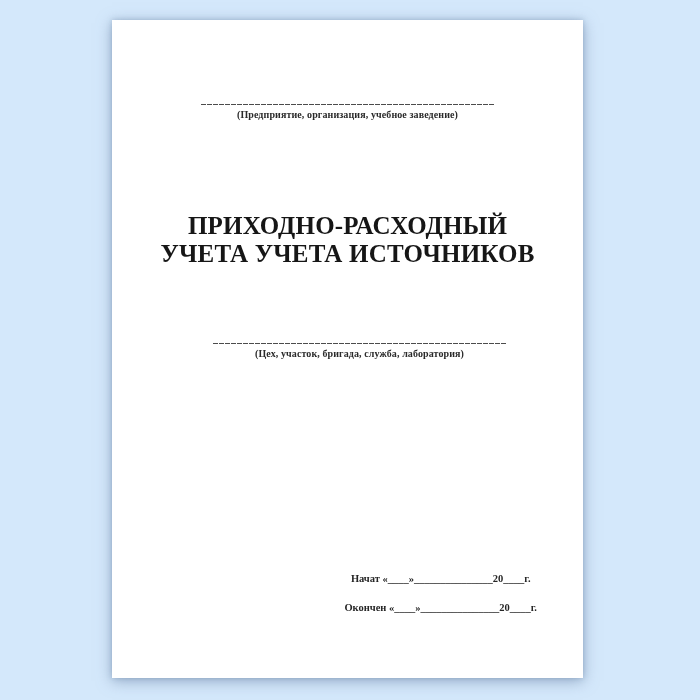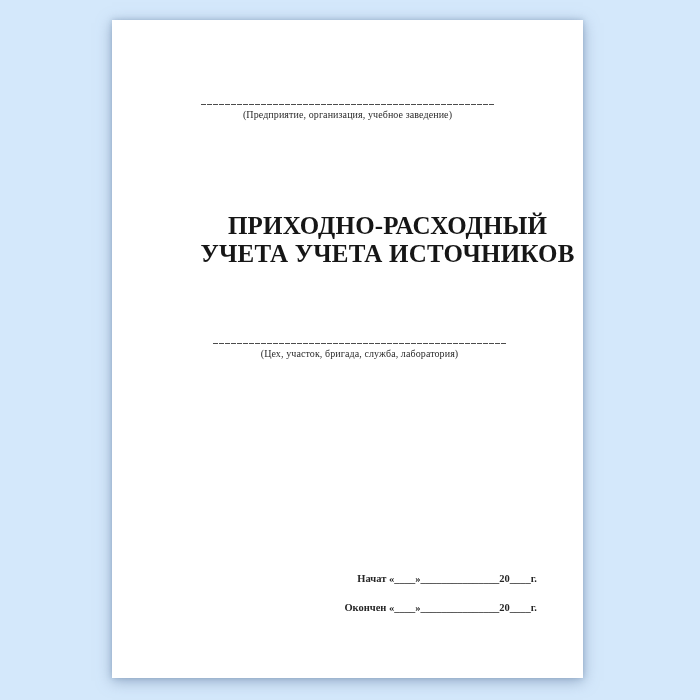--- a/index.html
+++ b/index.html
@@ -27,21 +27,21 @@
     margin: 0 auto;
     width: 294px;
     height: 1px;
     background-image: repeating-linear-gradient(90deg,
       #4c4c4c 0, #4c4c4c 5px,
       rgba(0,0,0,0) 5px, rgba(0,0,0,0) 6px);
   }
   .caption {
     text-align: center;
     font-size: 10px;
-    font-weight: 400;
+    font-weight: 700;
     letter-spacing: 0.1px;
     color: #2a2a2a;
     margin-top: 4px;
   }
   .org-block {
     position: absolute;
     top: 84px;
     left: 0;
     width: 100%;
   }
@@ -55,27 +55,26 @@
     position: absolute;
     top: 192px;
     left: 0;
     width: 100%;
     text-align: center;
     font-size: 25px;
     font-weight: 700;
     line-height: 28px;
     letter-spacing: 0.2px;
     color: #161616;
-    padding-left: 40px;
   }
   .dates-block {
     position: absolute;
     top: 552px;
     right: 46px;
-    text-align: right;
+    text-align: center;
     font-size: 10.5px;
     font-weight: 600;
     color: #262626;
   }
   .date-row {
     line-height: 13px;
     white-space: nowrap;
   }
   .date-row + .date-row {
     margin-top: 16px;

